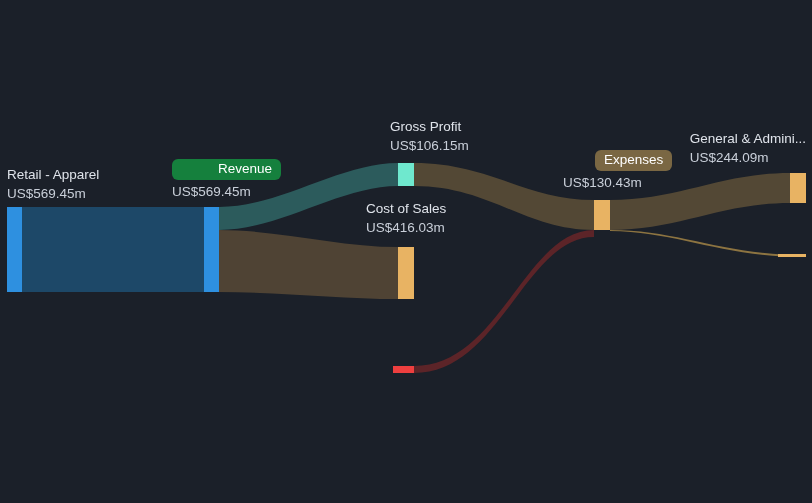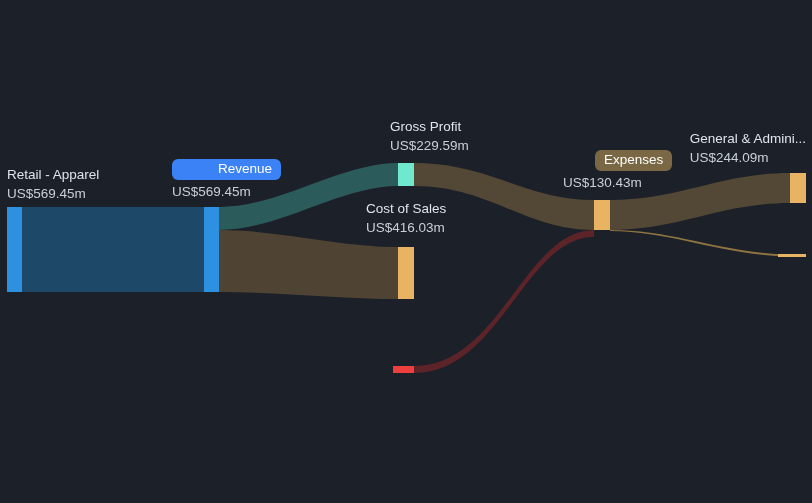--- a/index.html
+++ b/index.html
@@ -98,27 +98,27 @@
     <rect x="790" y="173" width="16" height="30" fill="#e8b363"></rect>
     <rect x="778" y="254" width="28" height="3" fill="#e8b363"></rect>
   </svg>
 
   <div class="lbl" style="left:7px; top:168px;">
     <span class="name">Retail - Apparel</span>
     <span class="val">US$569.45m</span>
   </div>
 
   <div class="lbl" style="left:172px; top:159px;">
-    <span class="badge" style="background:#3b82f6;padding-left:46px;">Revenue</span>
+    <span class="badge" style="background:#15803d;padding-left:46px;">Revenue</span>
     <span class="val">US$569.45m</span>
   </div>
 
   <div class="lbl" style="left:366px; top:120px;margin-left:24px;">
     <span class="name">Gross Profit</span>
-    <span class="val">US$229.59m</span>
+    <span class="val">US$106.15m</span>
   </div>
 
   <div class="lbl" style="left:366px; top:202px;">
     <span class="name">Cost of Sales</span>
     <span class="val">US$416.03m</span>
   </div>
 
   <div class="lbl" style="left:563px; top:150px;">
     <span class="badge" style="background:#7a6743;margin-left:32px;">Expenses</span>
     <span class="val">US$130.43m</span>

